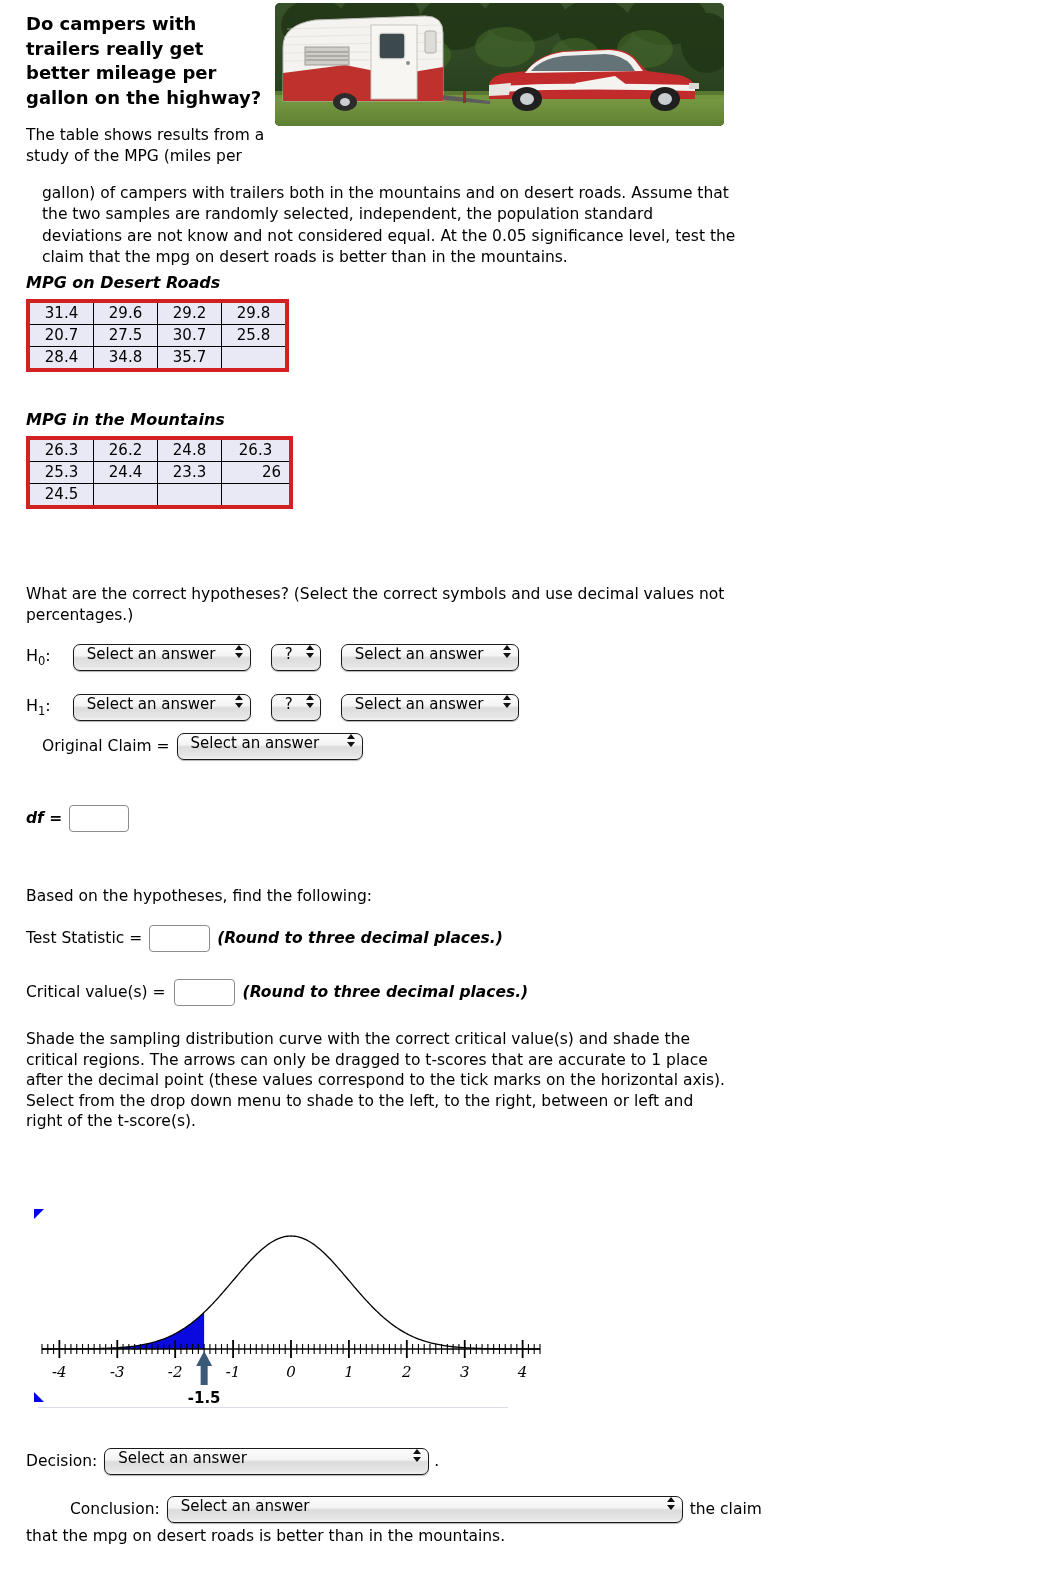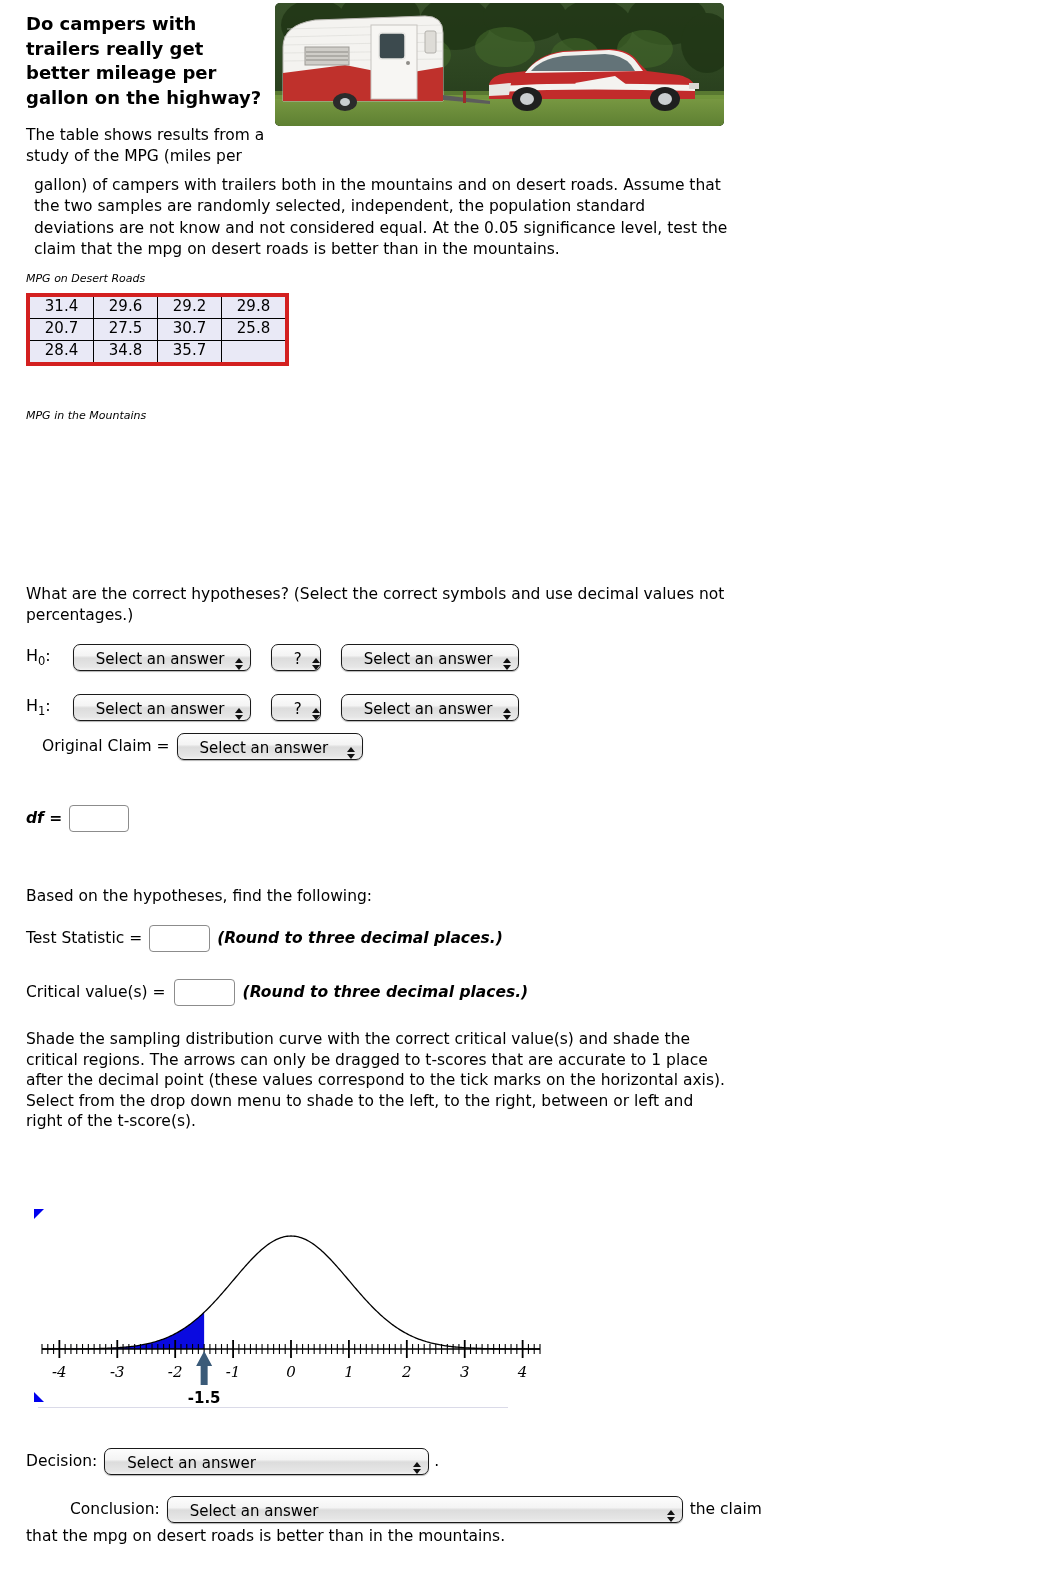--- a/index.html
+++ b/index.html
@@ -34,42 +34,42 @@
     line-height: 1.37;
     margin: 0 0 14px 0;
   }
   .intro-p1 {
     width: 245px;
     margin: 0;
     line-height: 1.37;
   }
   .intro-p2 {
     width: 694px;
-    margin: 8px;
+    margin: 16px;
     line-height: 1.37;
   }
 
   
   .photo {
     position: absolute;
     left: 275px;
     top: 3px;
     width: 449px;
     height: 123px;
     border-radius: 5px;
     overflow: hidden;
     background: #2d4220;
   }
   .photo svg { display: block; }
 
   
   .tbl-caption {
     font-style: italic;
-    font-weight: normal;
-    font-size: 11px;
+    font-weight: bold;
+    font-size: 16px;
     margin: 0 0 6px 0;
   }
   .dtable {
     border-collapse: collapse;
     border: 4px solid #d32020;
     background: #0f766e;
   }
   .dtable td {
     border: 1px solid #000000;
     width: 55px;
@@ -89,25 +89,25 @@
 
   
   .qtext {
     position: absolute;
     line-height: 1.33;
   }
 
   
   .popup {
     display: inline-flex;
-    align-items: flex-end;
+    align-items: flex-start;
     justify-content: space-between;
     box-sizing: border-box;
     height: 27px;
-    padding: 0 4px 0 22px;
+    padding: 0 4px 0 13px;
     border: 1.5px solid #1a1a1a;
     border-radius: 7px;
     background: linear-gradient(to bottom, #fdfdfd 0%, #f4f4f4 42%, #dcdcdc 52%, #e6e6e6 88%, #f2f2f2 100%);
     box-shadow: 0 1px 1px rgba(0,0,0,0.30);
     font-size: 15px;
     font-family: "DejaVu Sans", "Liberation Sans", sans-serif;
     color: #000;
     vertical-align: middle;
     white-space: nowrap;
     cursor: default;
@@ -305,20 +305,42 @@
           <td>34.8</td>
           <td>35.7</td>
           <td class="blank"></td>
         </tr>
       </tbody>
     </table>
   </div>
 
   <div class="sec-mount">
     <div class="tbl-caption">MPG in the Mountains</div>
+    <table class="dtable">
+      <tbody>
+        <tr>
+          <td>26.3</td>
+          <td>26.2</td>
+          <td>24.8</td>
+          <td>26.3</td>
+        </tr>
+        <tr>
+          <td>25.3</td>
+          <td>24.4</td>
+          <td>23.3</td>
+          <td class="right">26</td>
+        </tr>
+        <tr>
+          <td>24.5</td>
+          <td class="blank"></td>
+          <td class="blank"></td>
+          <td class="blank"></td>
+        </tr>
+      </tbody>
+    </table>
   </div>
 
   <div class="qtext" style="left:26px; top:584px; width:700px;">What are the correct hypotheses? (Select the correct symbols and use decimal values not percentages.)</div>
 
   <div class="hrow" style="left:26px; top:644px;">
     <span class="hlabel">H<sub>0</sub>:</span>
     <span class="popup w-sel">
       <span class="lbl">Select an answer</span>
       <span class="arrows">
           <i class="up"></i>

